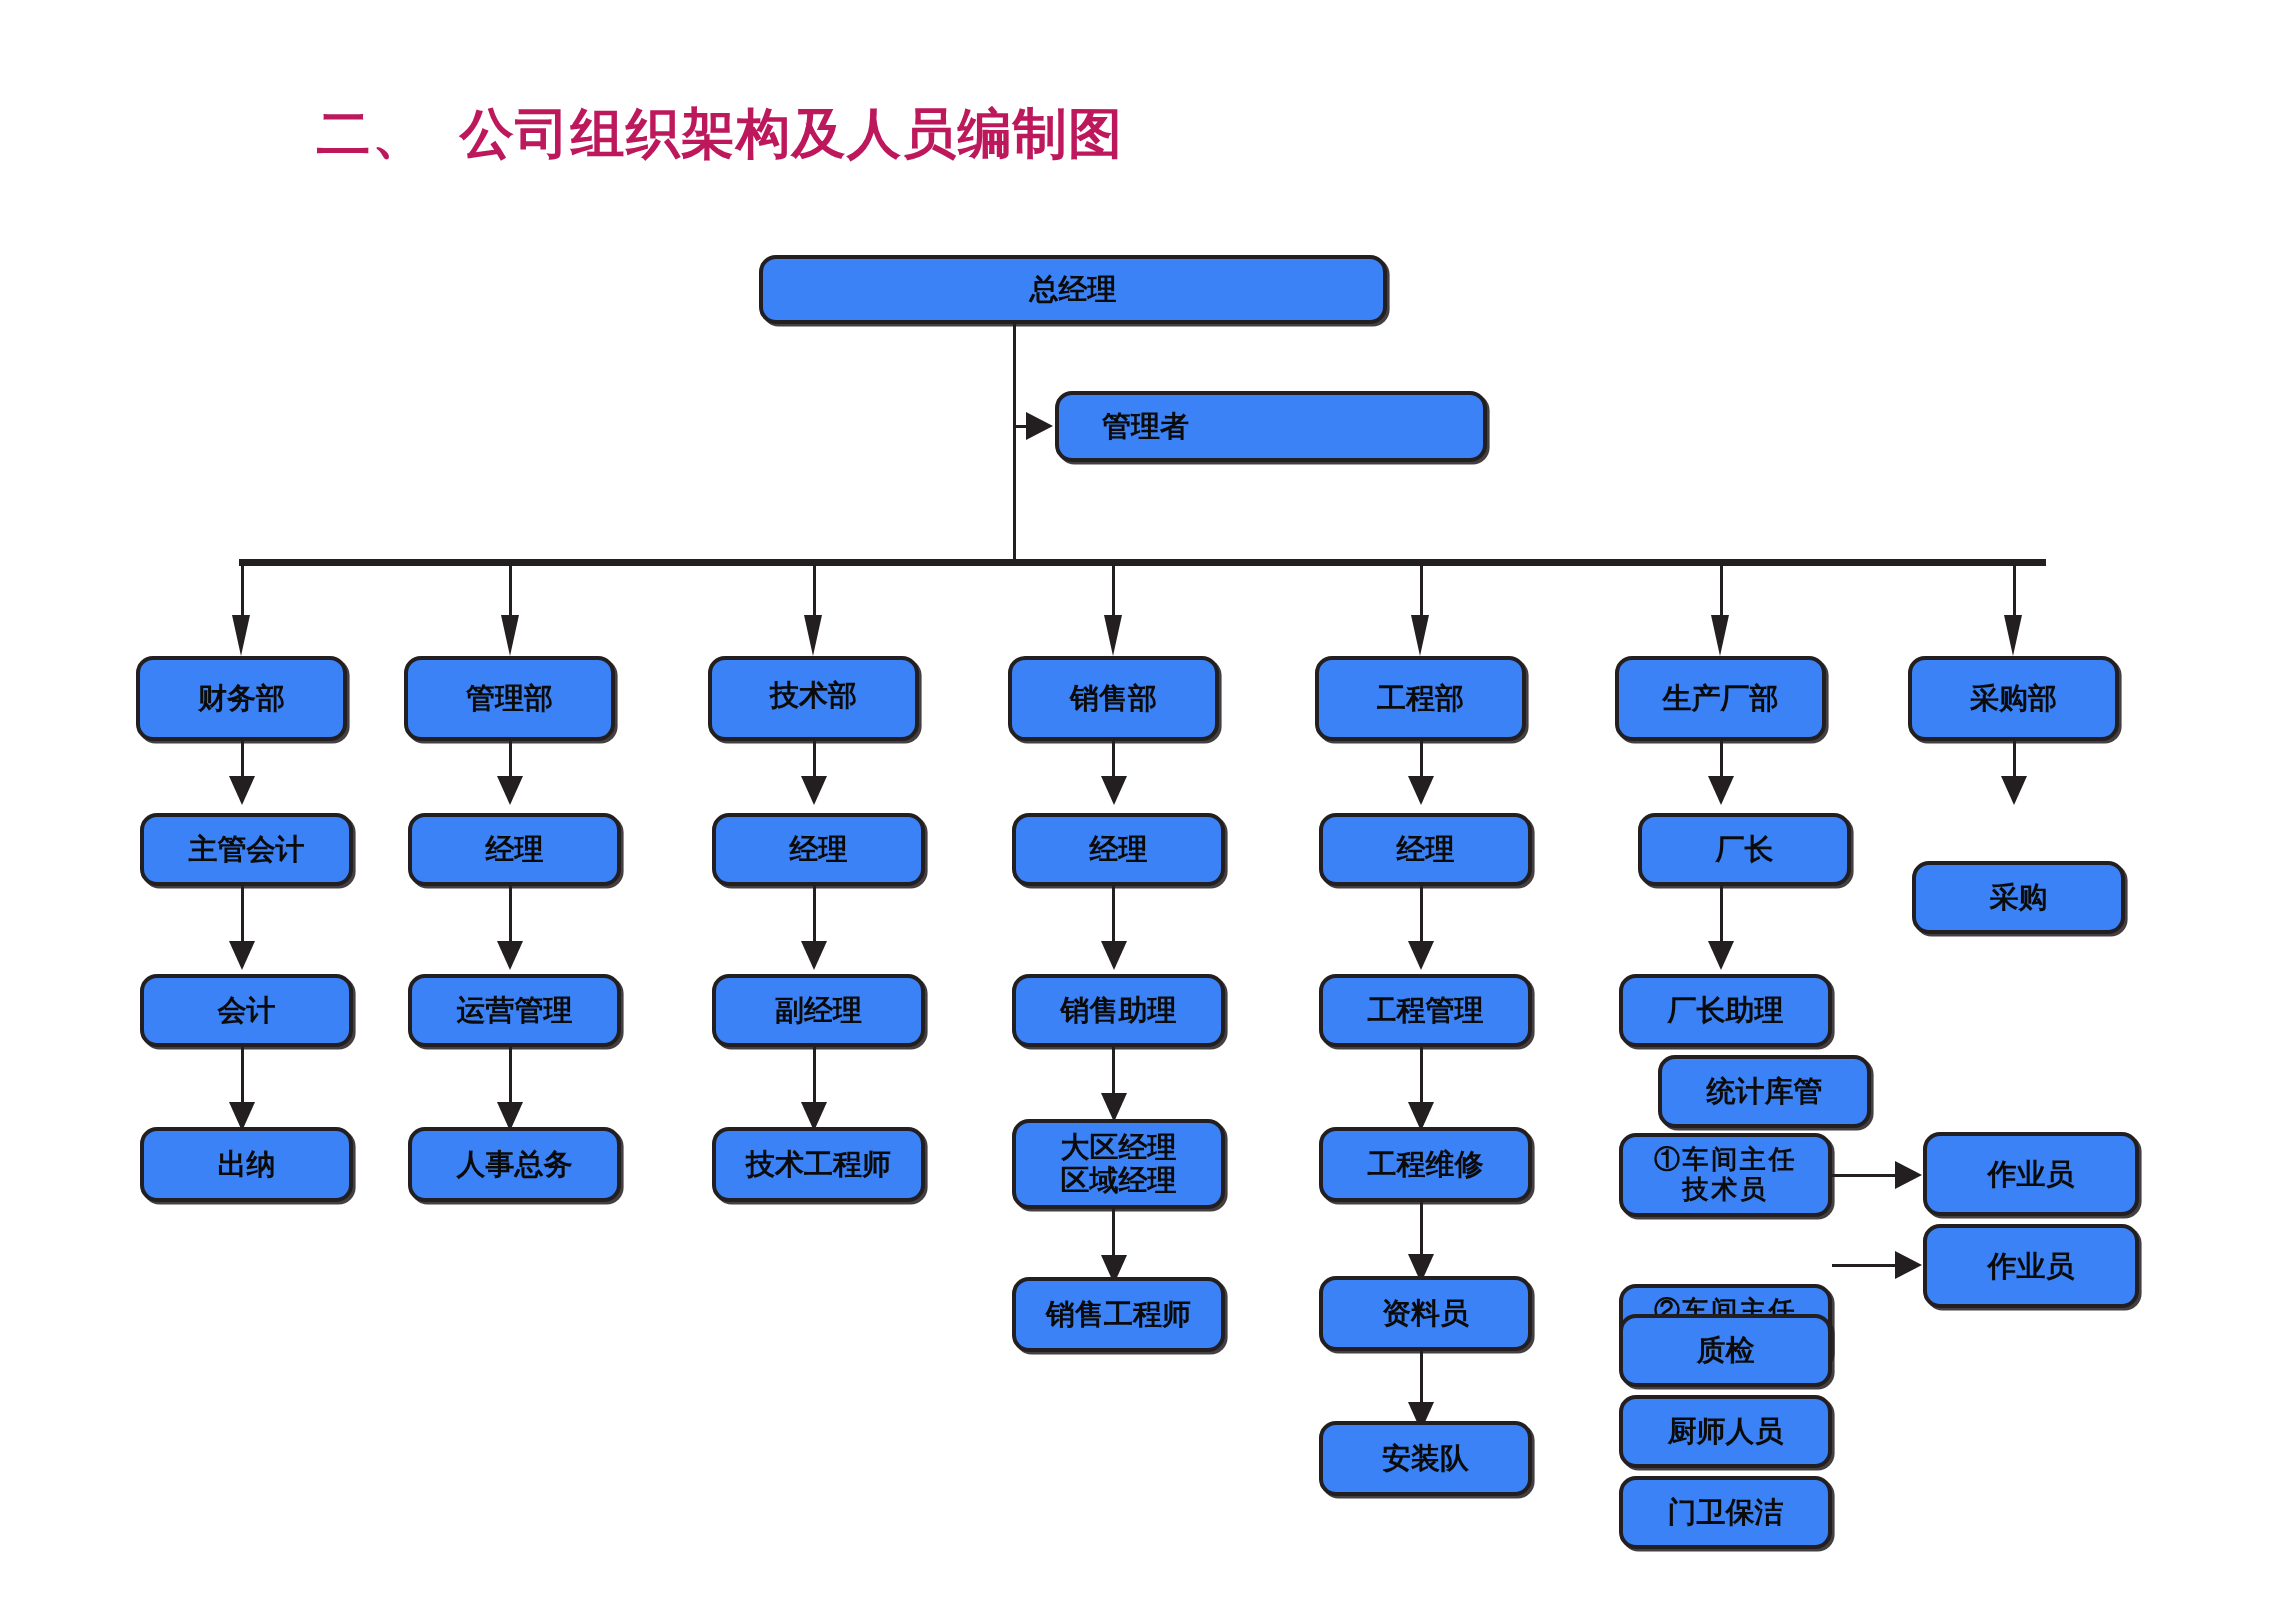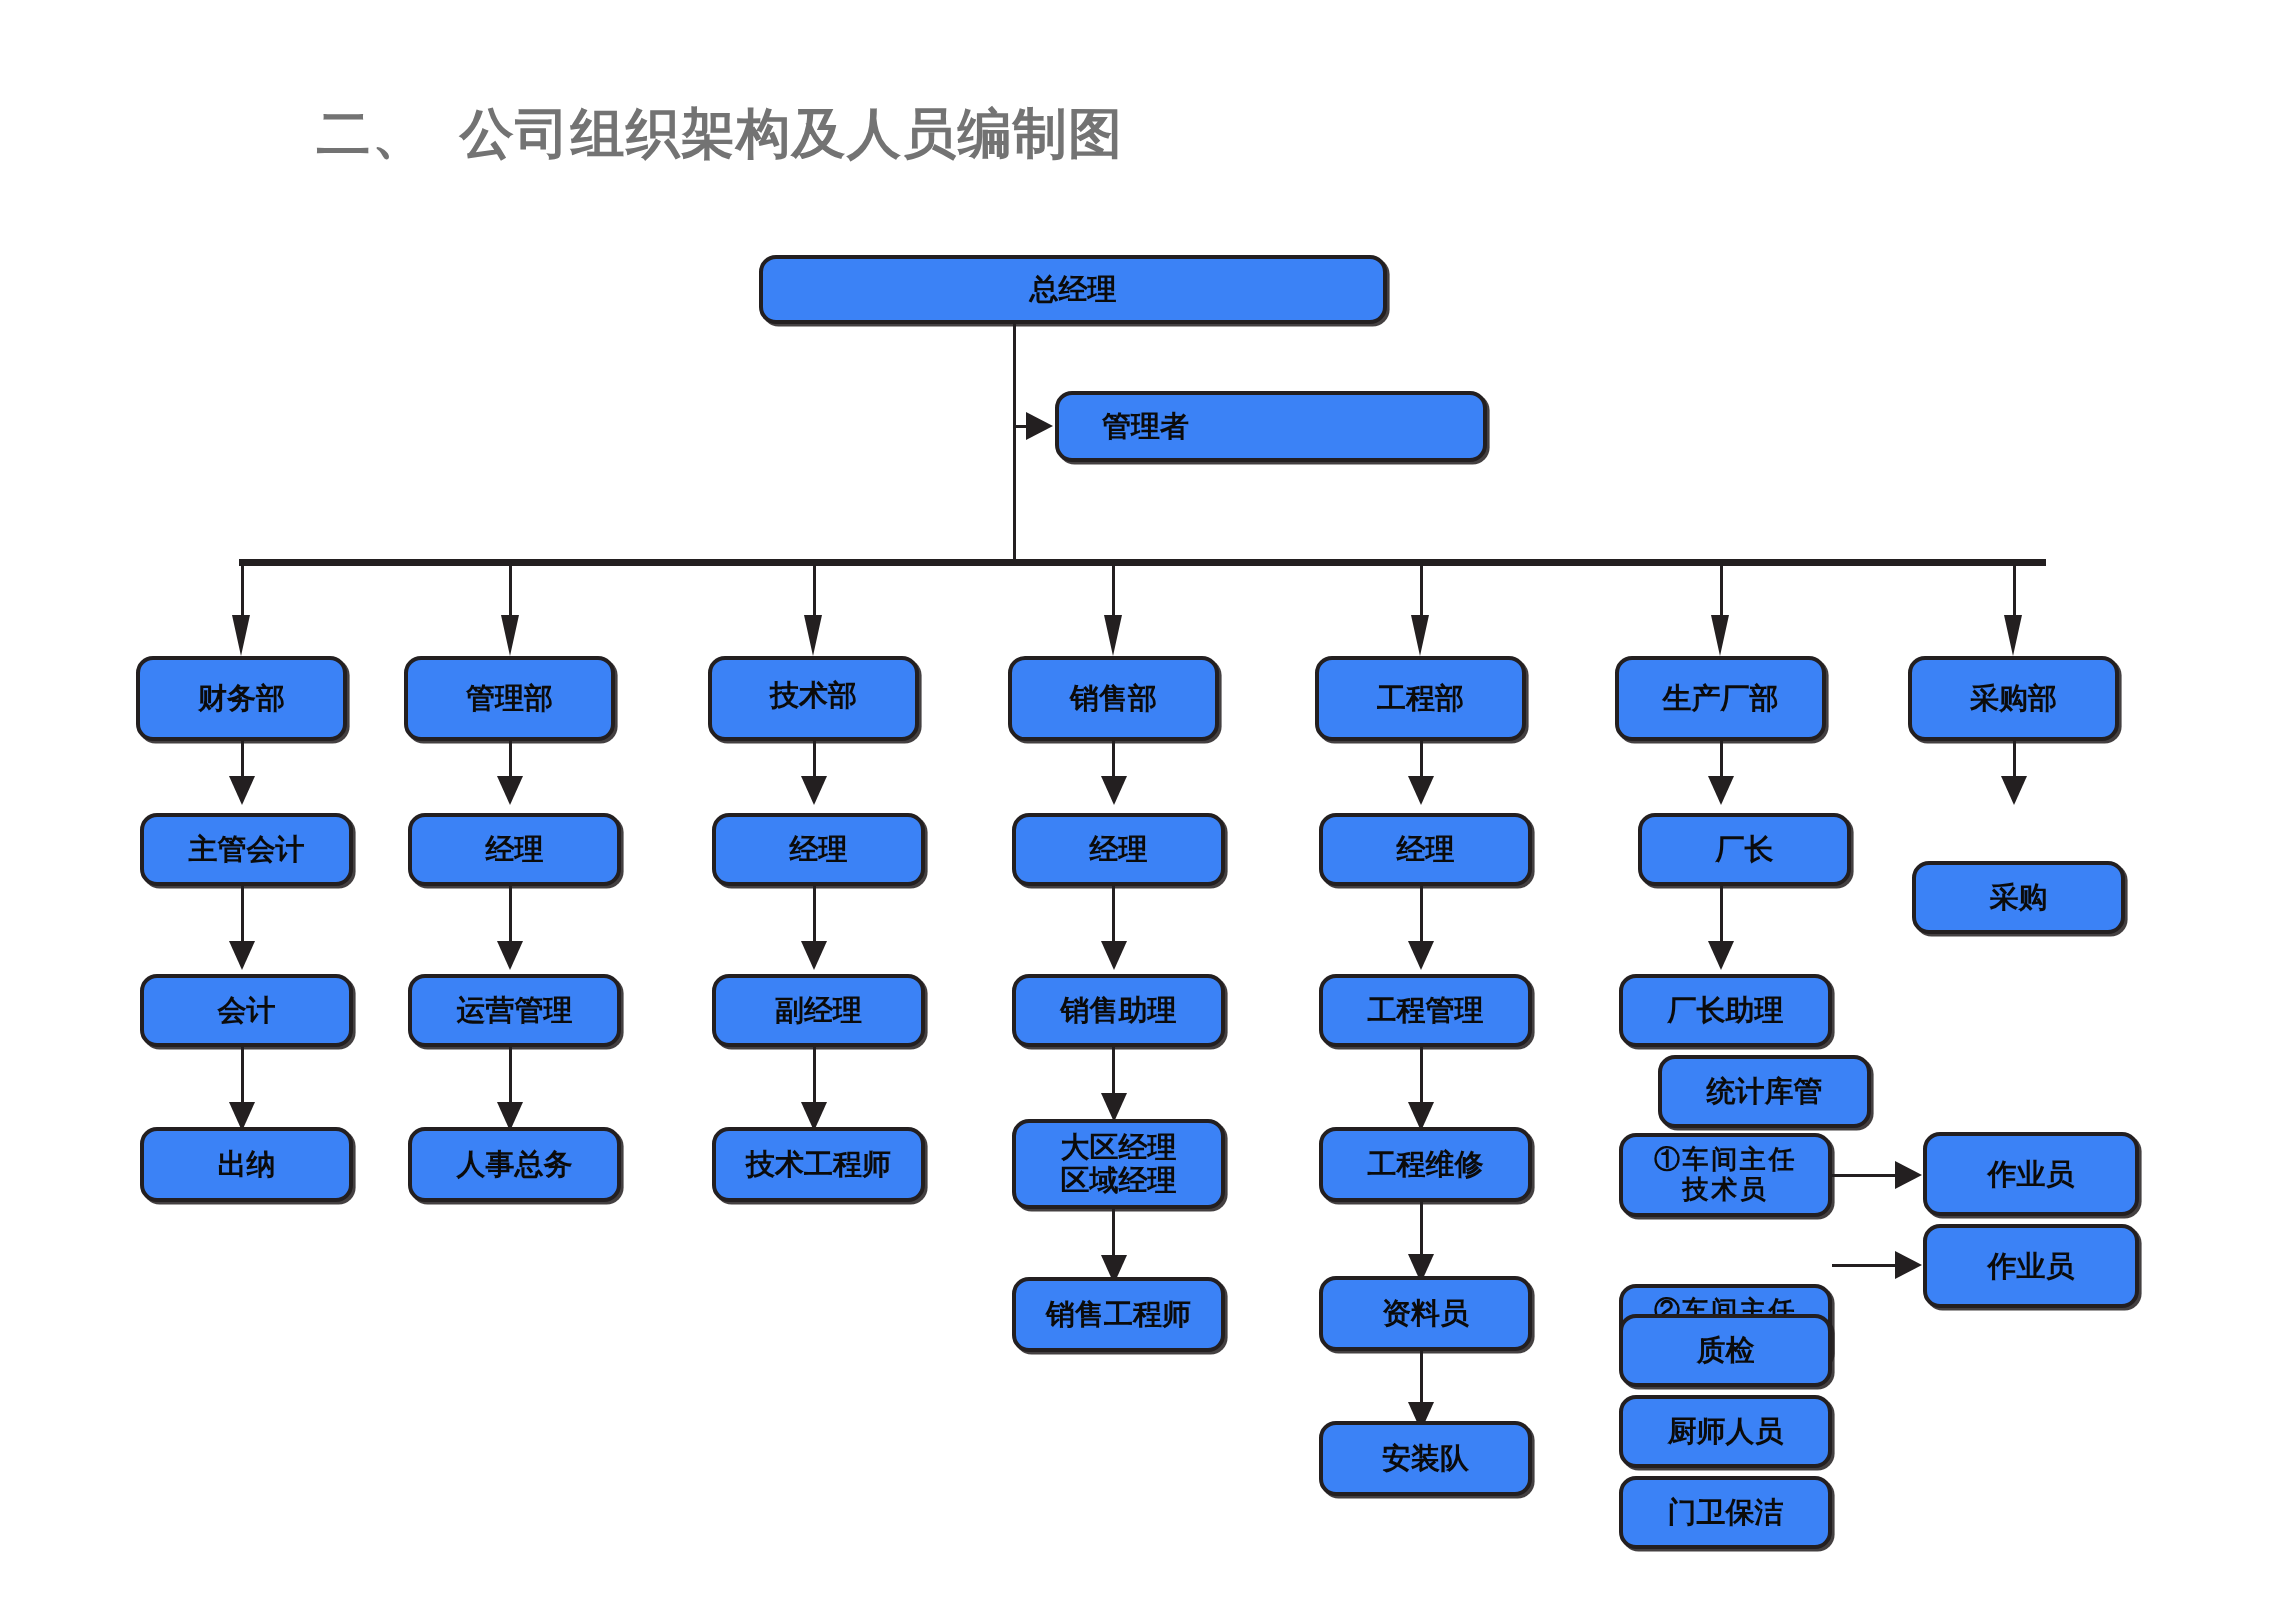--- a/index.html
+++ b/index.html
@@ -14,21 +14,21 @@
     background:#ffffff;
     overflow:hidden;
   }
   #title{
     position:absolute;
     left:0; top:98px;
     width:1440px;
     text-align:center;
     font-size:54px;
     font-weight:bold;
-    color:#737373;
+    color:#be185d;
     letter-spacing:1.3px;
     white-space:pre;
   }
   
   .node{
     position:absolute;
     box-sizing:border-box;
     background:#3b82f6;
     border:4.6px solid #231f20;
     border-radius:17px;

